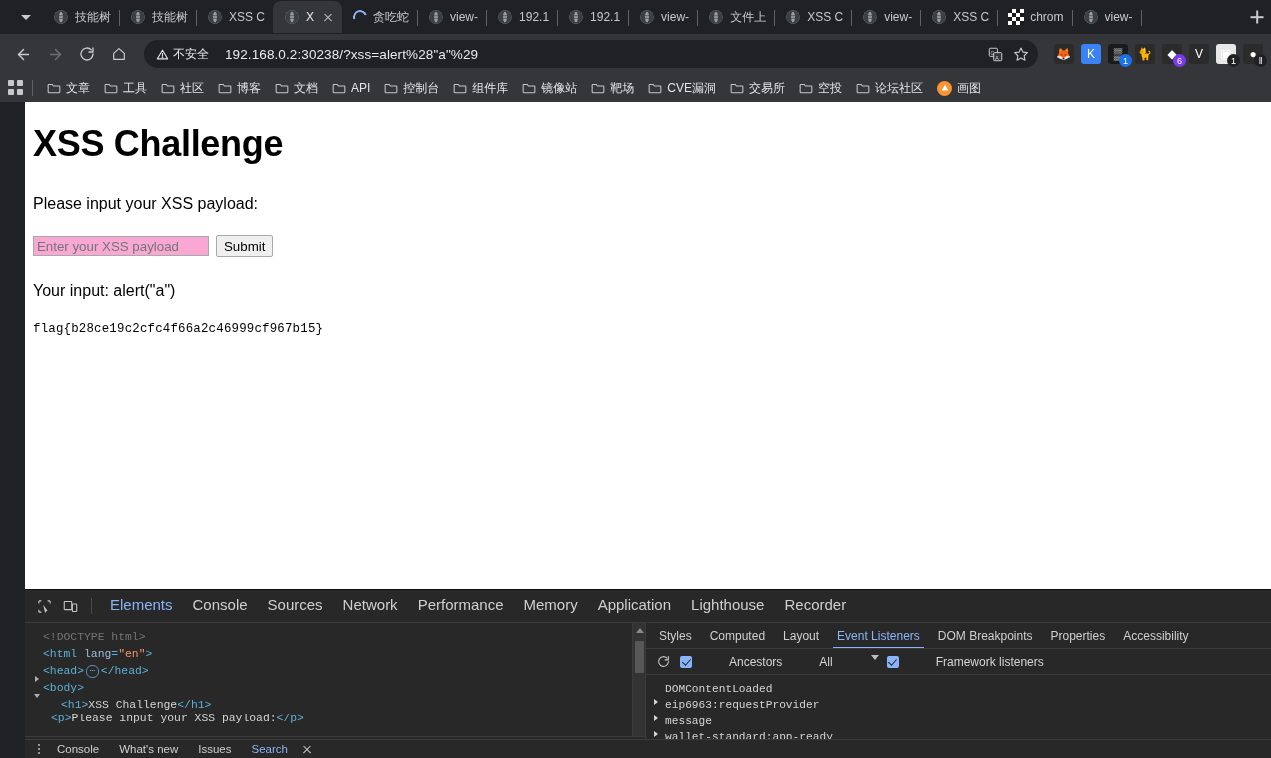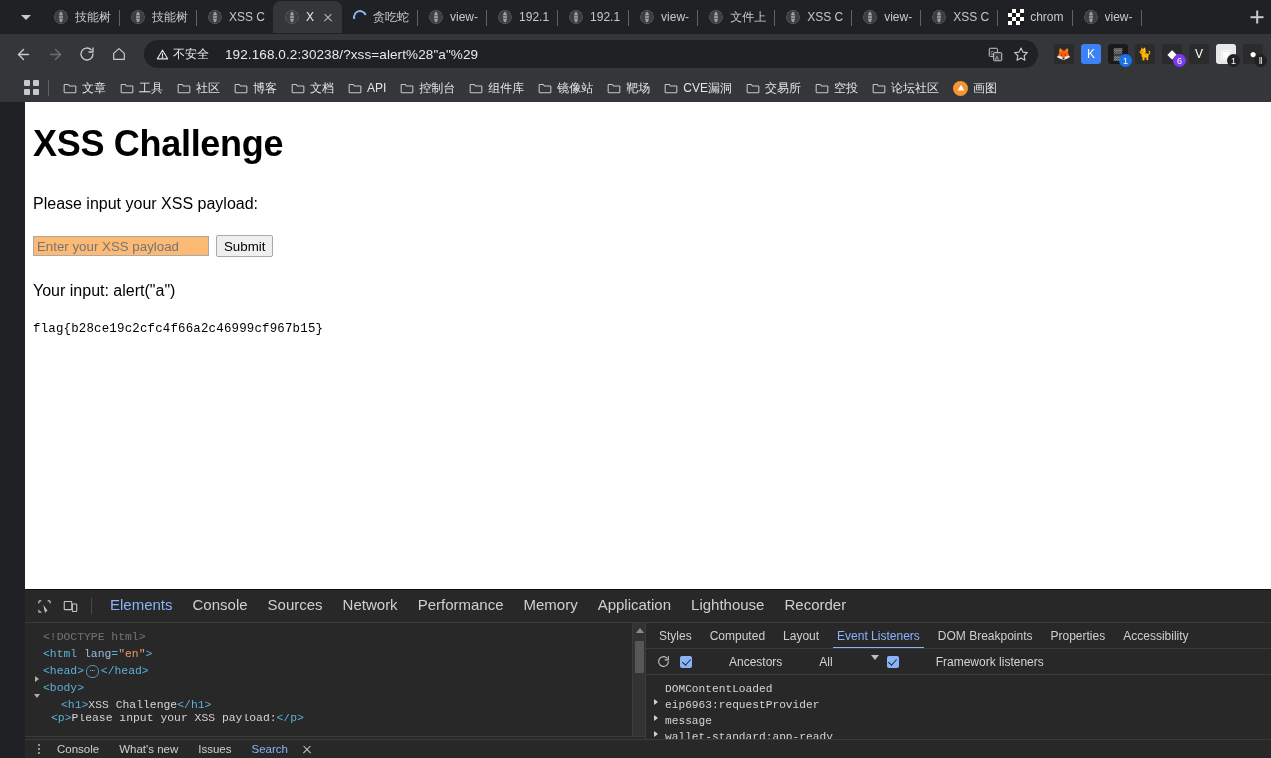--- a/index.html
+++ b/index.html
@@ -94,21 +94,21 @@
          display: flex; align-items: center; justify-content: center; font-size: 12px; }
   .badge {
     position: absolute; right: -4px; bottom: -3px; min-width: 13px; height: 13px;
     border-radius: 7px; font-size: 9px; color: #fff; display: flex; align-items: center;
     justify-content: center; padding: 0 2px; font-family: "Liberation Sans", sans-serif;
   }
 
   
   .bookmarks {
     height: 28px; background: #35363a; display: flex; align-items: center;
-    padding: 0 24px; gap: 2px; overflow: hidden;
+    padding: 0 8px; gap: 2px; overflow: hidden;
   }
   .bm {
     display: flex; align-items: center; gap: 5px; padding: 3px 6px; border-radius: 4px;
     color: #e2e4e7; font-size: 12px; white-space: nowrap; flex: none;
   }
   .bmsep { width: 1px; height: 16px; background: #5f6368; margin: 0 6px; flex: none; }
   .folder-ic { width: 14px; height: 12px; flex: none; }
   .apps-ic { width: 16px; height: 16px; display: grid; grid-template-columns: 6px 6px; grid-template-rows: 6px 6px; gap: 3px; flex: none; }
   .apps-ic i { background: #c5c8cc; border-radius: 1px; display: block; }
   .circ-ic { width: 15px; height: 15px; border-radius: 50%; background: #f79433; flex: none;
@@ -120,21 +120,21 @@
     border-left: 0; margin: 0 0 0 25px; width: 1246px;
   }
   .page-inner { padding: 22px 0 0 8px; }
   .page h1 {
     font-family: "Liberation Sans", sans-serif; font-size: 36px; font-weight: bold;
     color: #000; letter-spacing: -.3px; line-height: 40px;
   }
   .page p.lead { font-size: 16px; color: #000; margin-top: 30px; line-height: 19px; }
   .formrow { margin-top: 22px; display: flex; align-items: center; gap: 7px; }
   .xin {
-    width: 176px; height: 20px; border: 1px solid #a9a9a9; background: #fdba74;
+    width: 176px; height: 20px; border: 1px solid #a9a9a9; background: #f9a8d4;
     font-size: 13.3px; padding: 1px 3px; color: #000;
     font-family: "Liberation Sans", sans-serif;
   }
   .xin::placeholder { color: #757575; }
   .xsub {
     height: 22px; border: 1px solid #a9a9a9; background: #efefef; border-radius: 2px;
     font-size: 13.3px; padding: 0 7px; color: #000; font-family: "Liberation Sans", sans-serif;
   }
   .page p.yourinput { font-size: 16px; color: #000; margin-top: 24px; line-height: 19px; }
   .page pre.flag {

